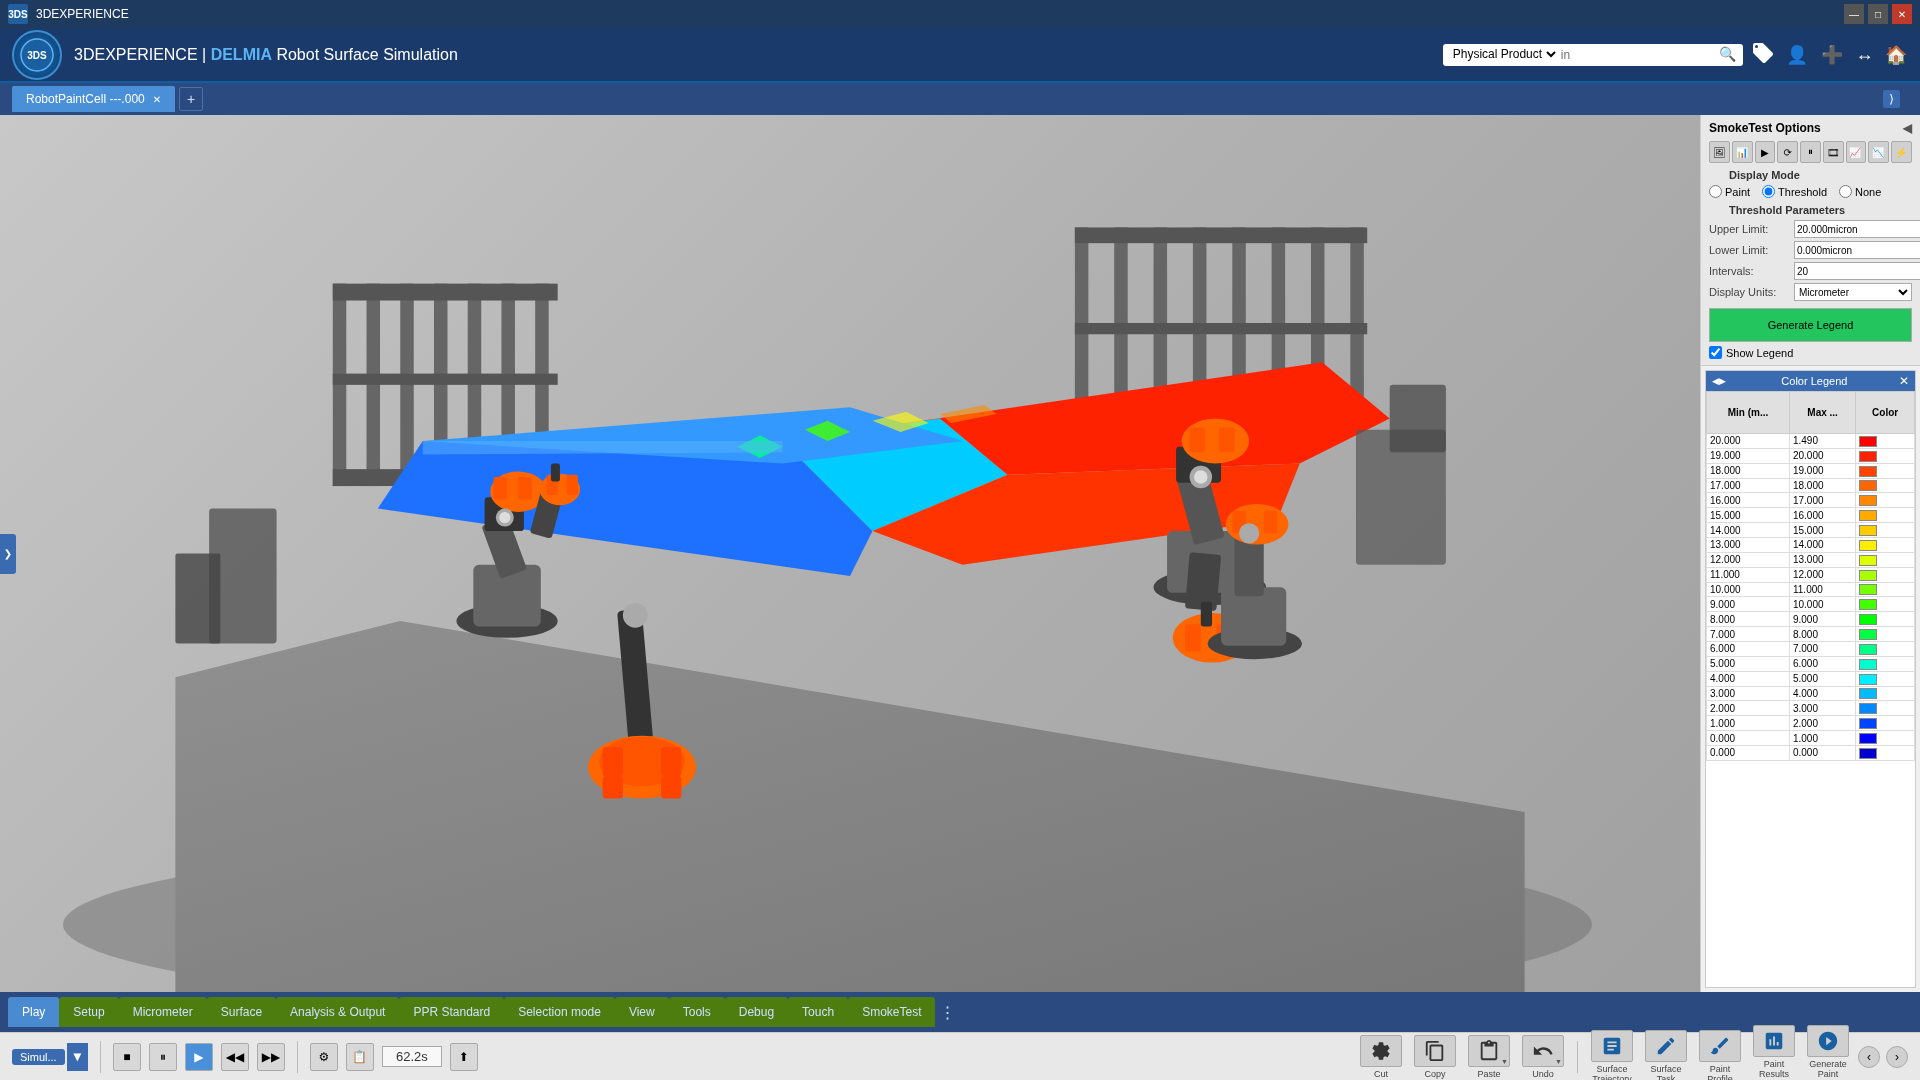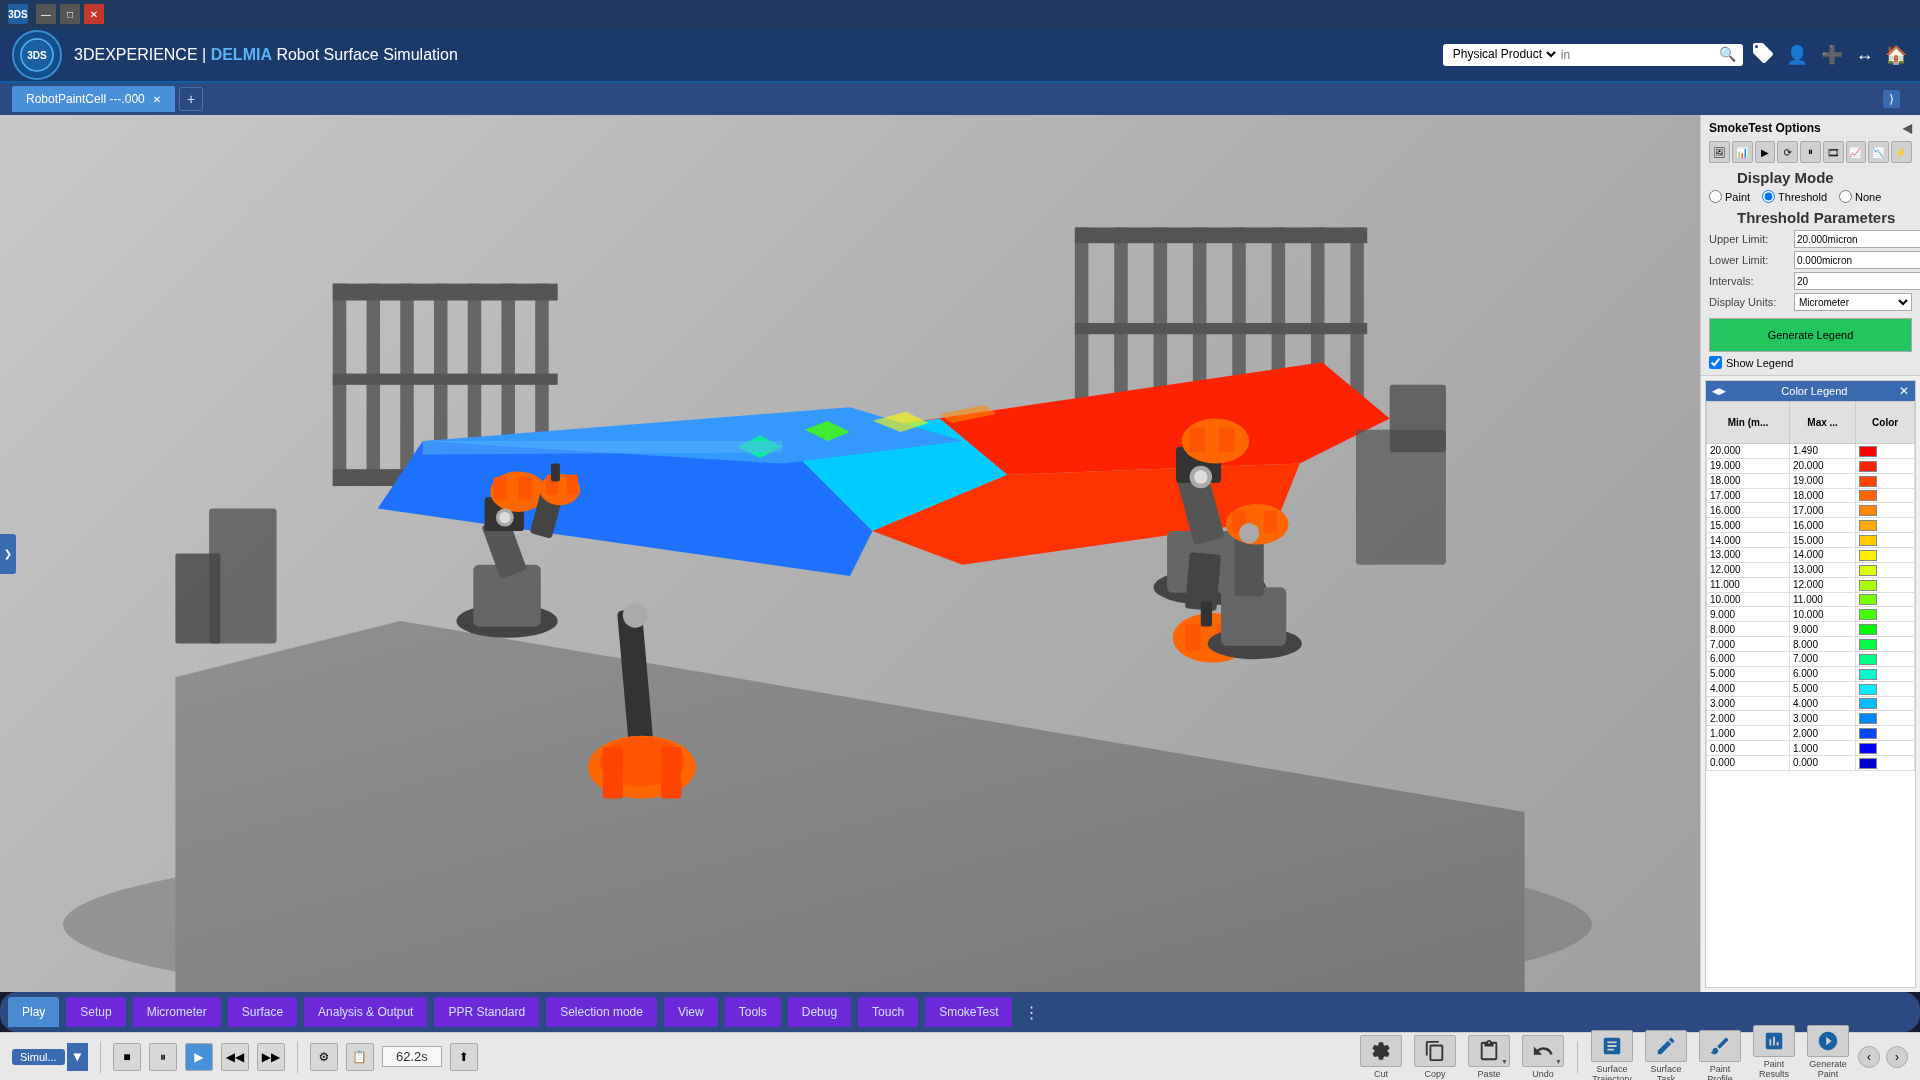--- a/index.html
+++ b/index.html
@@ -139,24 +139,24 @@
       background: #d0d0d0;
       border: 1px solid #aaa;
       cursor: pointer;
       display: flex;
       align-items: center;
       justify-content: center;
       font-size: 10px;
       border-radius: 2px;
     }
     .section-label {
-      font-size: 15px;
+      font-size: 11px;
       font-weight: 600;
       color: #333;
-      margin: 6px 0 4px 8px;
+      margin: 6px 0 4px 0;
       padding-left: 20px;
     }
     .radio-group { display: flex; gap: 12px; margin-bottom: 4px; }
     .radio-item { display: flex; align-items: center; gap: 3px; font-size: 11px; }
     .radio-item input { margin: 0; }
     .field-row {
       display: flex;
       align-items: center;
       margin-bottom: 3px;
       font-size: 11px;
@@ -229,32 +229,31 @@
       font-size: 10px;
     }
 
     
     #bottom-tabs {
       height: 40px;
       background: #2a4a80;
       display: flex;
       align-items: center;
       padding: 0 8px;
-      gap: 7px;
-      border-radius: 17px;
+      gap: 0;
     }
     .btab {
       height: 30px;
       padding: 0 14px;
       display: flex;
       align-items: center;
       font-size: 12px;
       color: #cce0ff;
       cursor: pointer;
-      background: #6d28d9;
+      background: #4d7c0f;
       border-radius: 3px 3px 0 0;
     }
     .btab.active { background: #4a8ad0; color: white; }
     .btab-more { color: #cce0ff; font-size: 16px; cursor: pointer; margin-left: 4px; }
 
     
     #bottom-toolbar {
       height: 48px;
       background: #e8e8e8;
       display: flex;
@@ -327,20 +326,21 @@
       width: 22px; height: 22px; background: #d0d0d0; border: 1px solid #aaa; 
       cursor: pointer; display: flex; align-items: center; justify-content: center; font-size: 12px;
       border-radius: 50%;
     }
   </style>
 </head>
 <body>
 
 <div id="title-bar">
   <div class="app-icon">3DS</div>
+  <span class="title-text">3DEXPERIENCE</span>
   <div class="window-controls">
     <button class="win-btn min">—</button>
     <button class="win-btn max">□</button>
     <button class="win-btn close">✕</button>
   </div>
 </div>
 
 <div id="main-header">
   <div class="logo">
     <svg width="36" height="36" viewBox="0 0 36 36">

